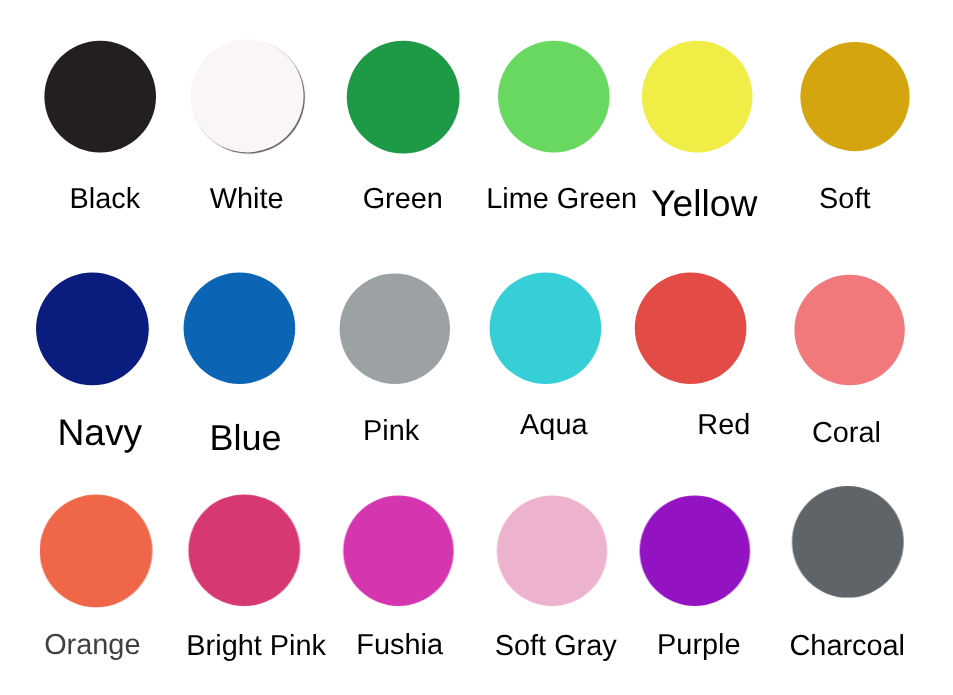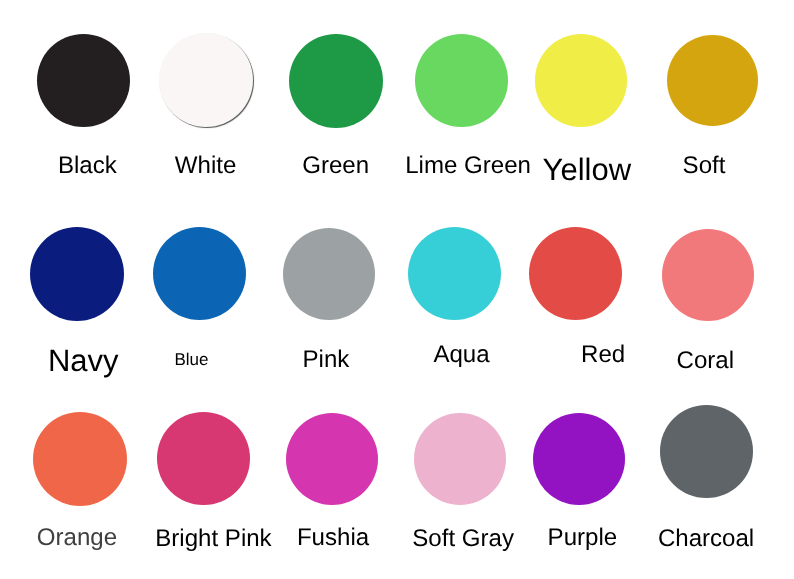--- a/index.html
+++ b/index.html
@@ -52,21 +52,21 @@
       <span class="swatch-label" style="left: 682.6px; top: 153.502px; color: rgb(0, 0, 0); font-size: 24.07px;">Soft</span>
     </div>
   </div>
   <div class="swatch-row">
     <div class="swatch">
       <span class="swatch-dot" style="left: 30.2px; top: 226.5px; width: 94px; height: 94px; background: rgb(10, 28, 126);"></span>
       <span class="swatch-label" style="left: 47.9px; top: 345px; color: rgb(0, 0, 0); font-size: 31px;">Navy</span>
     </div>
     <div class="swatch">
       <span class="swatch-dot" style="left: 152.6px; top: 226.9px; width: 93.2px; height: 93.2px; background: rgb(11, 100, 180);"></span>
-      <span class="swatch-label" style="left: 174.5px; top: 350.902px; color: rgb(0, 0, 0); font-size: 17px;">Blue</span>
+      <span class="swatch-label" style="left: 174.5px; top: 350.902px; color: rgb(0, 0, 0); font-size: 30px;">Blue</span>
     </div>
     <div class="swatch">
       <span class="swatch-dot" style="left: 282.8px; top: 227.5px; width: 92px; height: 92px; background: rgb(156, 161, 164);"></span>
       <span class="swatch-label" style="left: 302.5px; top: 348.102px; color: rgb(0, 0, 0); font-size: 24.07px;">Pink</span>
     </div>
     <div class="swatch">
       <span class="swatch-dot" style="left: 407.6px; top: 226.9px; width: 93.2px; height: 93.2px; background: rgb(54, 207, 215);"></span>
       <span class="swatch-label" style="left: 433.4px; top: 342.802px; color: rgb(0, 0, 0); font-size: 24.07px;">Aqua</span>
     </div>
     <div class="swatch">

